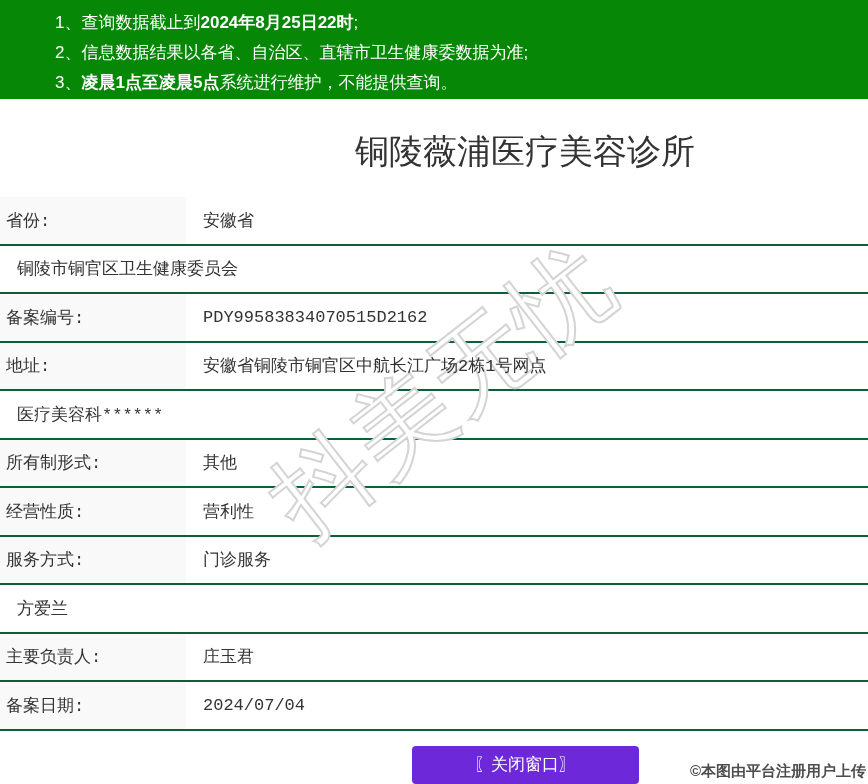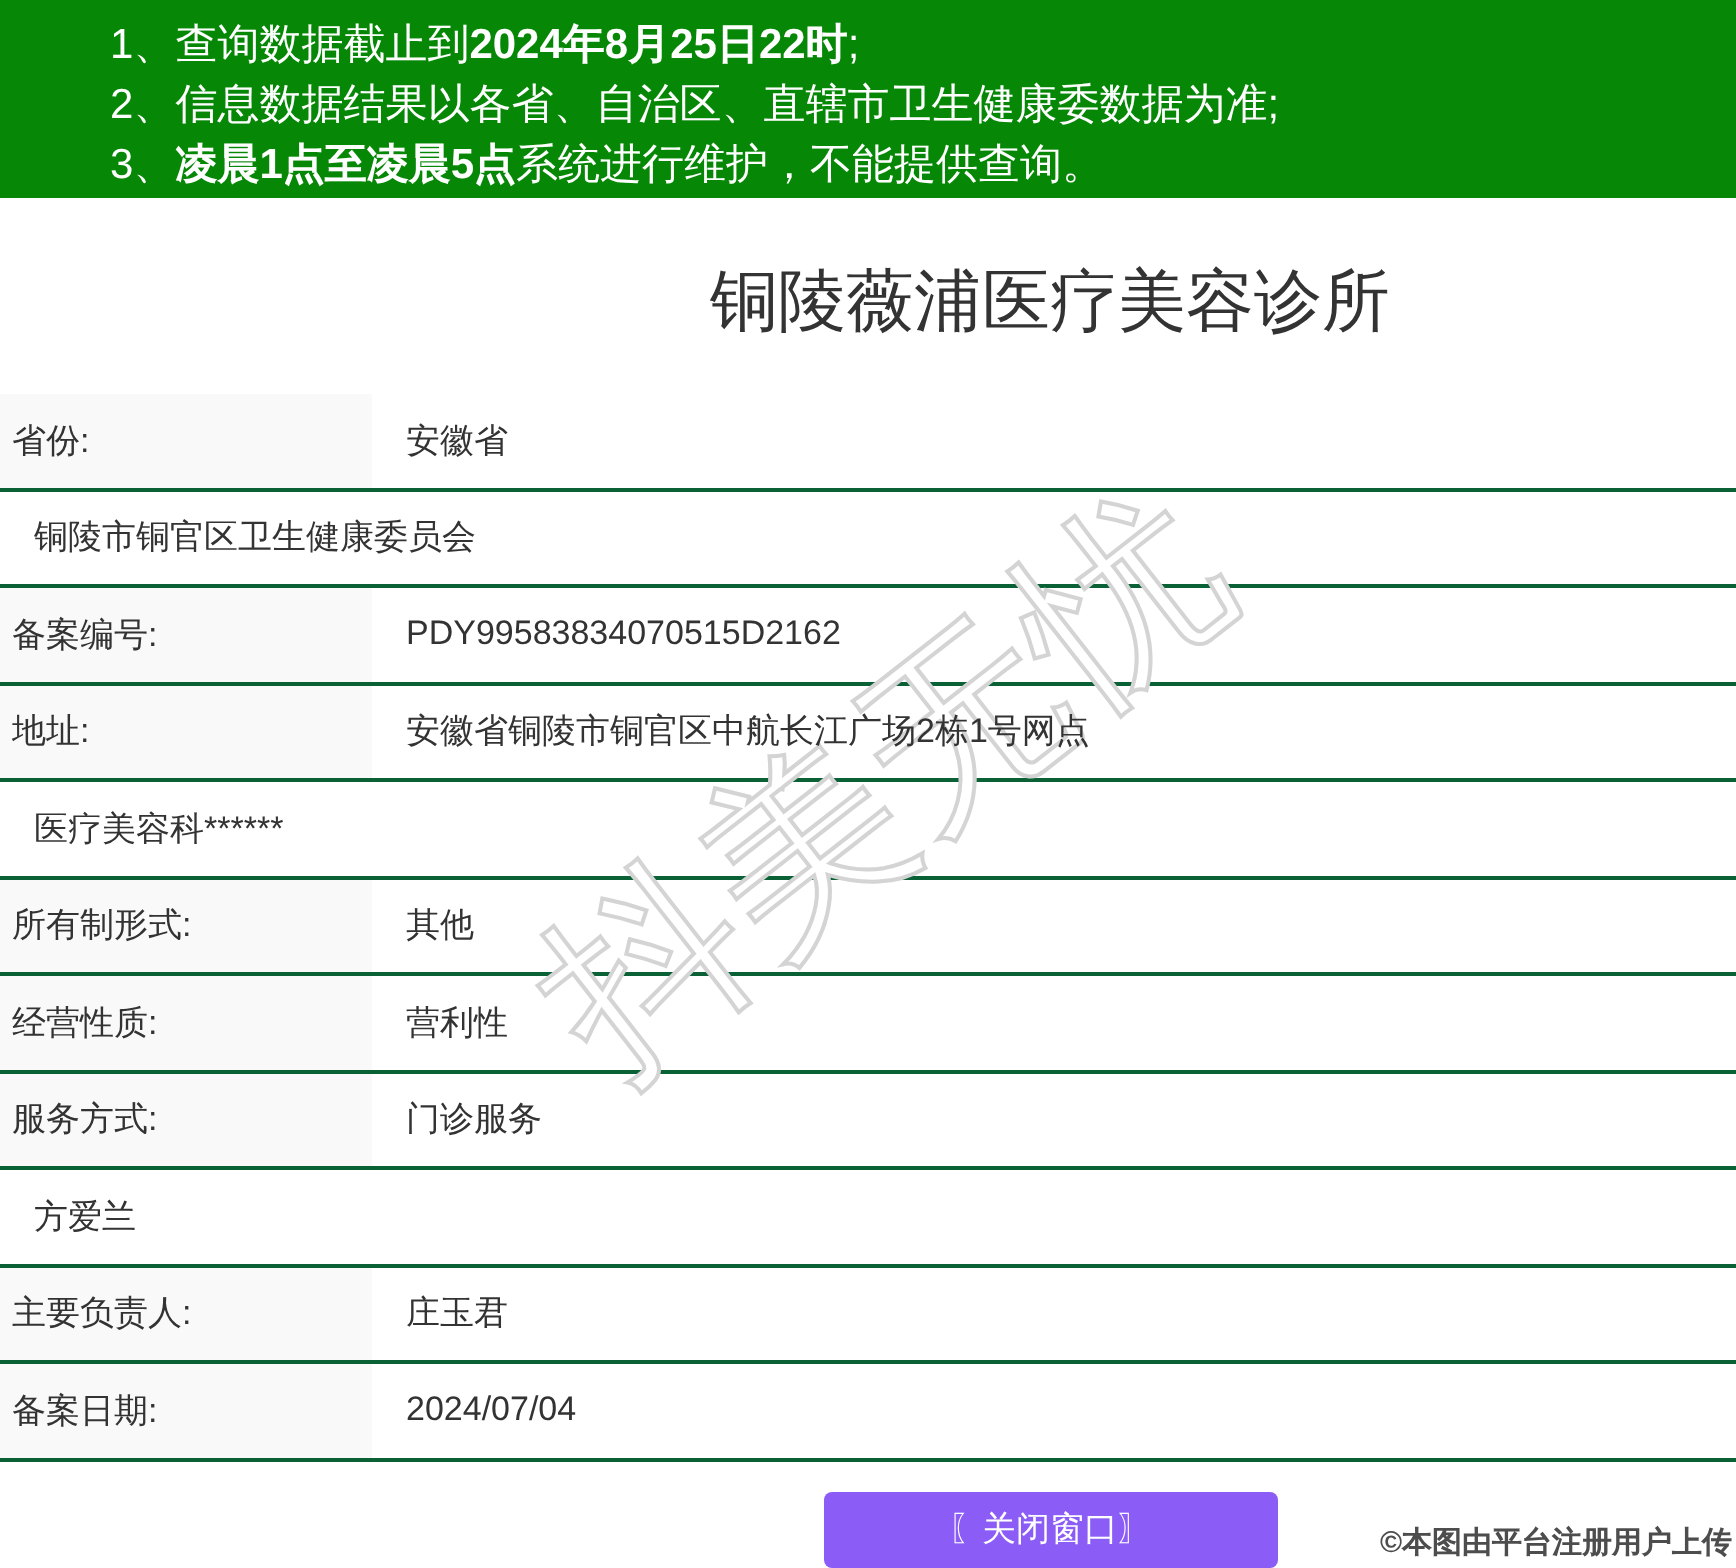--- a/index.html
+++ b/index.html
@@ -12,21 +12,21 @@
   }
   
   .notice-banner {
     width: 868px; height: 99px;
     background: #068806;
     color: #ffffff;
     padding: 8px 0 0 55px;
     position: relative; z-index: 2;
   }
   .notice-line {
-    font-size: 21px;
+    font-size: 17px;
     line-height: 30px;
     white-space: nowrap;
   }
   .notice-line b { font-weight: bold; }
   
   .content {
     width: 1050px;
     position: relative;
   }
   .page-title {
@@ -56,32 +56,32 @@
   }
   .row-value {
     flex: 1;
     font-size: 17px;
     color: #333333;
     display: flex;
     align-items: center;
     padding-left: 17px;
   }
   .row-label span, .row-value span {
-    position: relative; z-index: 2; 
+    position: relative; z-index: 2; font-family: Liberation Mono, monospace; 
   }
   
   .button-bar {
     width: 1050px;
     display: flex;
     justify-content: center;
     margin-top: 15px;
   }
   .close-button {
     width: 227px; height: 38px;
-    background: #8b5cf6;
+    background: #6d28d9;
     color: #ffffff;
     font-size: 17px;
     font-family: "Liberation Sans", "DejaVu Sans", sans-serif;
     border: none;
     border-radius: 4px;
     cursor: pointer;
     position: relative; z-index: 2;
   }
   
   .diagonal-watermark {

